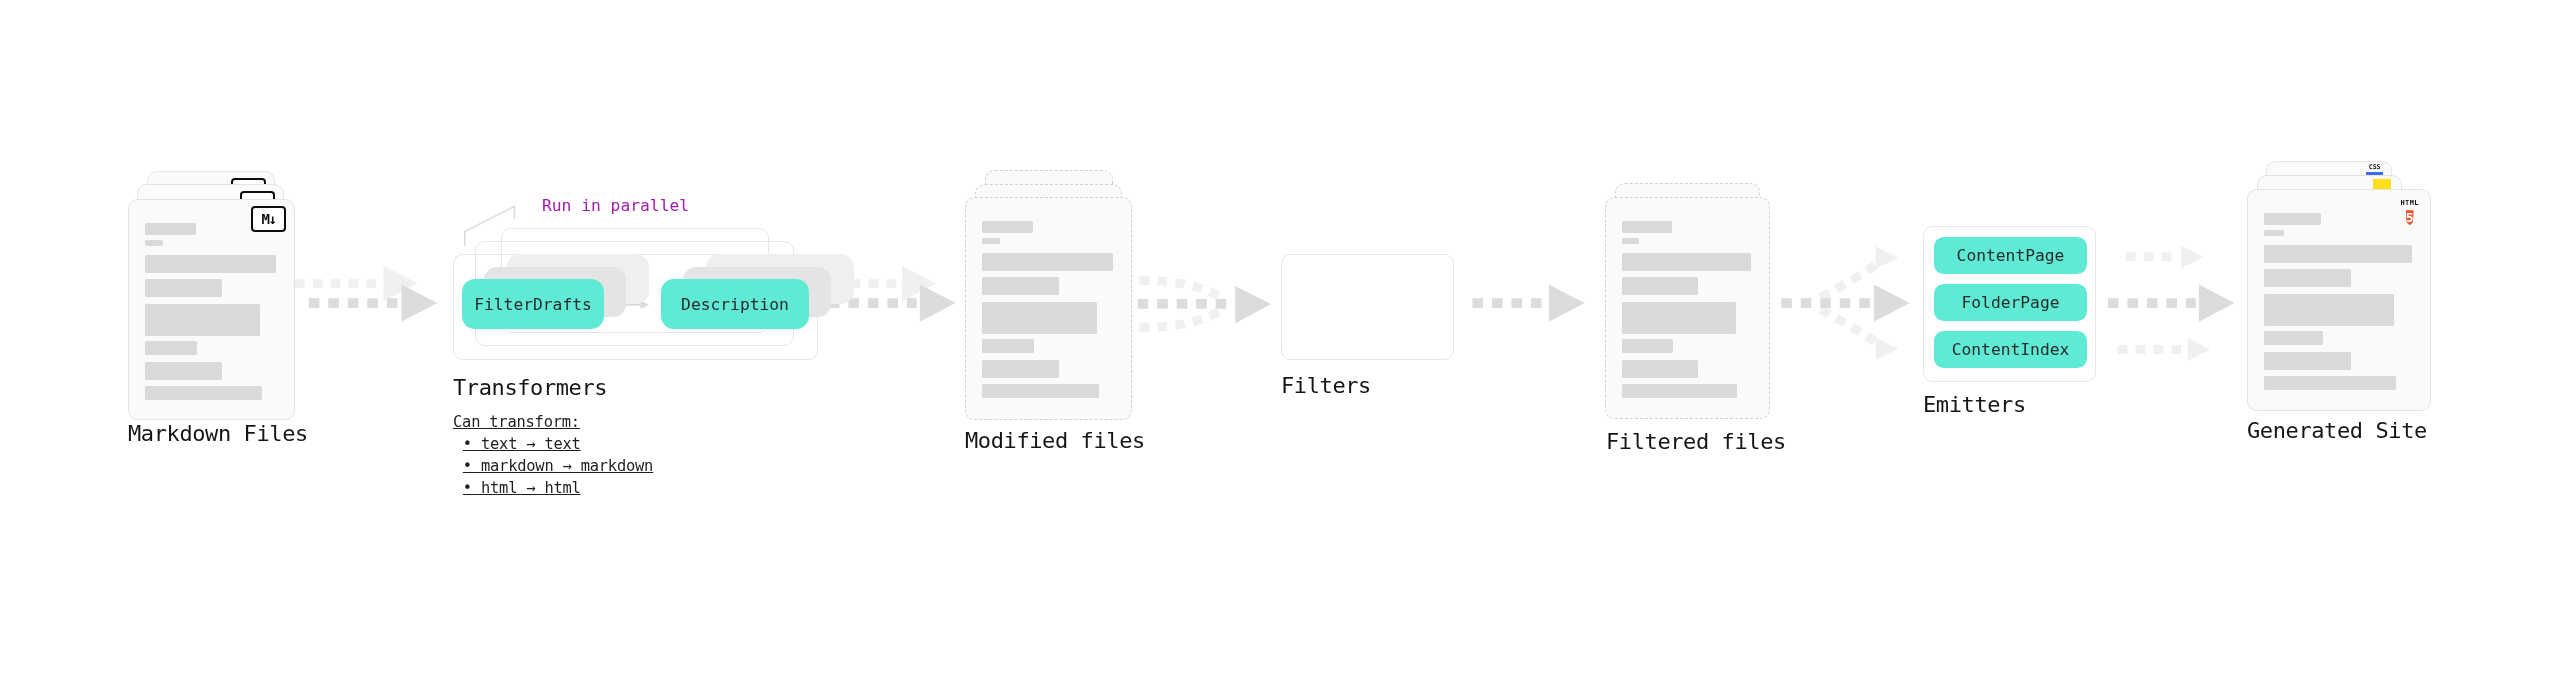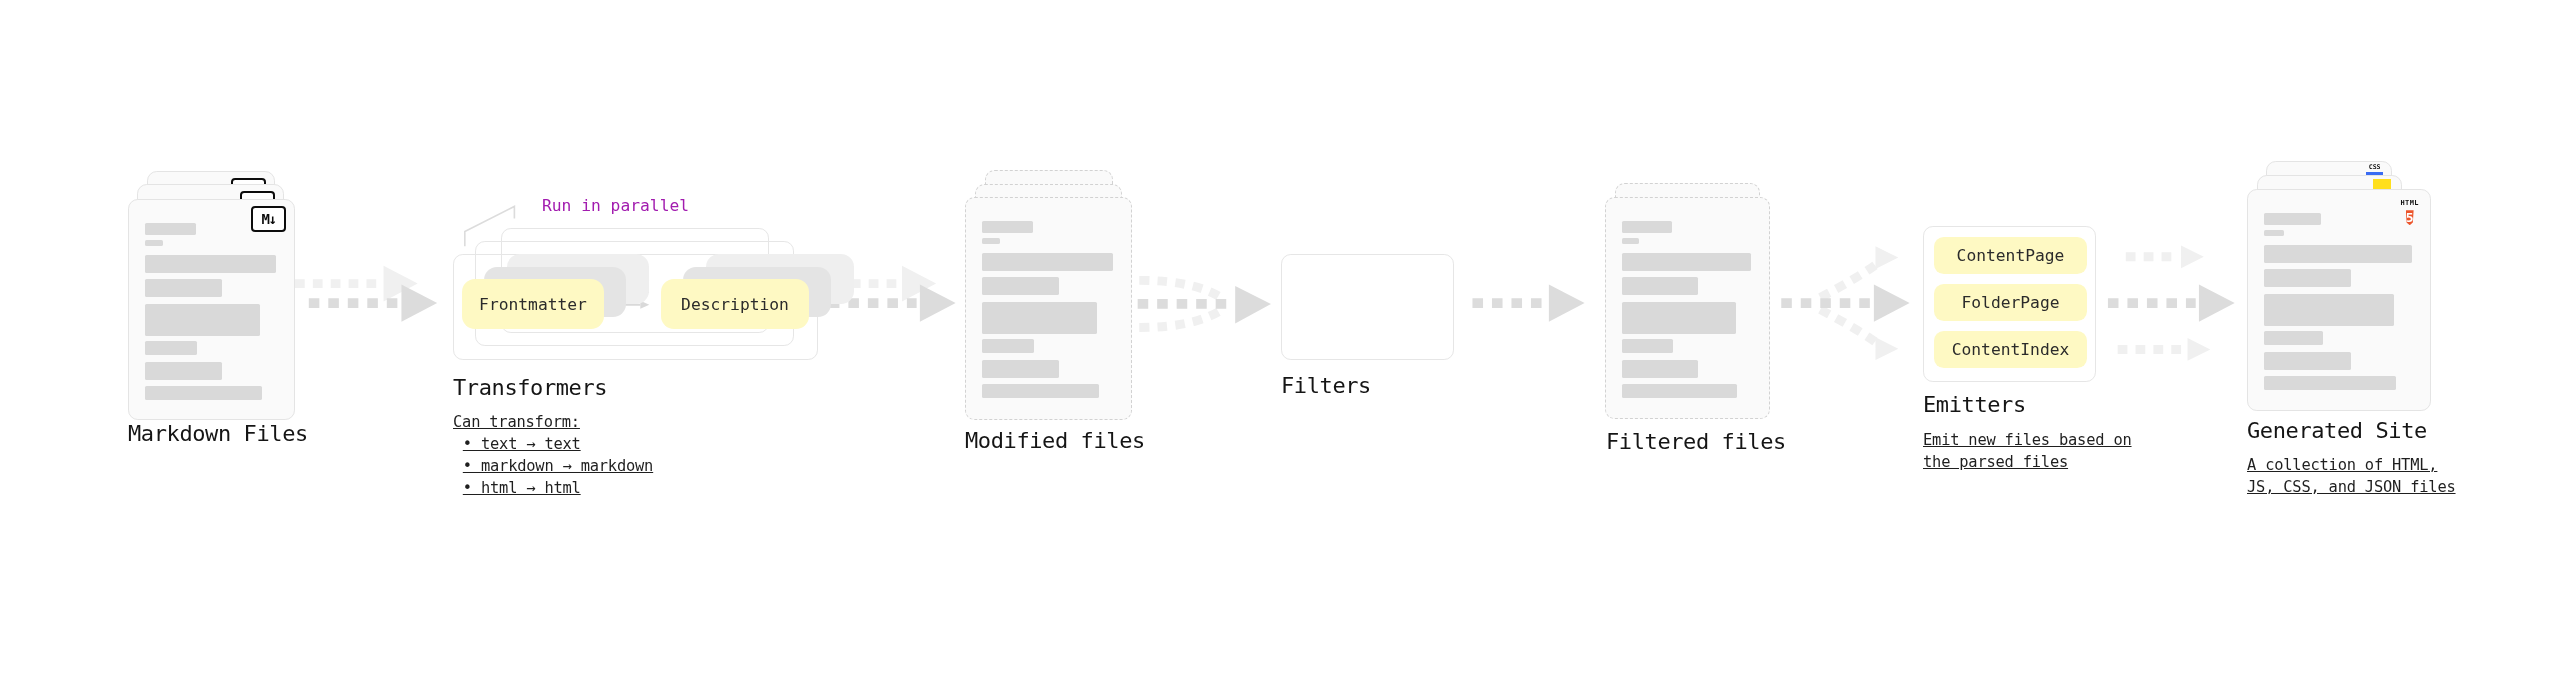--- a/index.html
+++ b/index.html
@@ -37,21 +37,21 @@
   .html5-badge .word{font-size:7px;font-weight:bold;color:#111;letter-spacing:0.4px;line-height:7.3px;}
   .html5-badge .shield{width:21px;height:22px;margin:0.8px auto 0;background:#ec552b;
     clip-path:polygon(0 0,100% 0,90% 82%,50% 100%,10% 82%);
     color:#fff;font-weight:bold;font-size:13px;line-height:19.5px;text-align:center;}
   .css-badge{position:absolute;top:2.4px;right:8.1px;font-size:6.5px;font-weight:bold;color:#111;
     border-bottom:3.3px solid #3a6cf3;padding:0 2.4px 0.8px;line-height:7.3px;}
   .js-badge{position:absolute;top:3.3px;right:9.8px;width:18px;height:18px;background:#ffdf1c;}
 
   
   .obox{position:absolute;border:1.6px solid #e6e6e6;border-radius:9.8px;box-sizing:border-box;background:transparent;z-index:2;}
-  .btn{position:absolute;background:#fef9c3;border-radius:13px;display:flex;align-items:center;justify-content:center;
+  .btn{position:absolute;background:#5eead4;border-radius:13px;display:flex;align-items:center;justify-content:center;
     font-size:16.3px;color:#2b2b2b;z-index:4;box-sizing:border-box;white-space:nowrap;}
   .gbtn{position:absolute;border-radius:13px;z-index:3;}
   .gbtn.g1{background:#e4e4e4;}
   .gbtn.g2{background:#efefef;}
   .btn.sm{border-radius:9.8px;font-size:16.3px;}
 
   
   .h{position:absolute;font-size:22px;color:#151515;z-index:2;white-space:nowrap;letter-spacing:-0.4px;}
   .sub{position:absolute;font-size:15.4px;line-height:22px;color:#1f1f1f;z-index:2;white-space:nowrap;letter-spacing:-0.2px;text-decoration:underline;}
   .muted-label{position:absolute;font-size:16.3px;color:#a21caf;z-index:2;white-space:nowrap;}
@@ -140,21 +140,21 @@
       </div>
   </div>
   <div class="h" style="left:128px;top:421px">Markdown Files</div>
 
   <div class="muted-label" style="left:542px;top:196px">Run in parallel</div>
   <div class="obox" style="left:501px;top:228px;width:268px;height:105px"></div>
   <div class="obox" style="left:475px;top:241px;width:319px;height:105px"></div>
   <div class="obox" style="left:453px;top:254px;width:365px;height:106px"></div>
   <div class="gbtn g2" style="left:507px;top:254px;width:142px;height:50px"></div>
   <div class="gbtn g1" style="left:484px;top:267px;width:142px;height:50px"></div>
-  <div class="btn" style="left:462px;top:279px;width:142px;height:50px">Frontmatter</div>
+  <div class="btn" style="left:462px;top:279px;width:142px;height:50px">FilterDrafts</div>
   <div class="gbtn g2" style="left:706px;top:254px;width:148px;height:50px"></div>
   <div class="gbtn g1" style="left:683px;top:267px;width:148px;height:50px"></div>
   <div class="btn" style="left:661px;top:279px;width:148px;height:50px">Description</div>
   <div class="h" style="left:453px;top:375px">Transformers</div>
   <div class="sub" style="left:453px;top:411px">
     <div>Can transform:</div>
     <div class="bullets">• text → text</div>
     <div class="bullets">• markdown → markdown</div>
     <div class="bullets">• html → html</div>
   </div>
@@ -191,24 +191,20 @@
         <i></i>
       </div>
   </div>
   <div class="h" style="left:1606px;top:429px">Filtered files</div>
 
   <div class="obox" style="left:1923px;top:226px;width:173px;height:156px"></div>
   <div class="btn sm" style="left:1934px;top:237px;width:153px;height:37px">ContentPage</div>
   <div class="btn sm" style="left:1934px;top:284px;width:153px;height:37px">FolderPage</div>
   <div class="btn sm" style="left:1934px;top:331px;width:153px;height:37px">ContentIndex</div>
   <div class="h" style="left:1923px;top:392px">Emitters</div>
-  <div class="sub" style="left:1923px;top:429px">
-    <div>Emit new files based on</div>
-    <div>the parsed files</div>
-  </div>
 
   <div class="card" style="left:2266px;top:161px;width:126px;height:222px">
     <span class="css-badge">CSS</span>
   </div>
   <div class="card" style="left:2257px;top:175px;width:145px;height:222px">
     <span class="js-badge"></span>
   </div>
   <div class="card" style="left:2247px;top:189px;width:184px;height:222px">
     <span class="html5-badge">
       <span class="word">HTML</span>
@@ -219,19 +215,15 @@
         <i></i>
         <i></i>
         <i></i>
         <i></i>
         <i></i>
         <i></i>
         <i></i>
       </div>
   </div>
   <div class="h" style="left:2247px;top:418px">Generated Site</div>
-  <div class="sub" style="left:2247px;top:454px">
-    <div>A collection of HTML,</div>
-    <div>JS, CSS, and JSON files</div>
-  </div>
 
 </div>
 
 
 </body></html>

